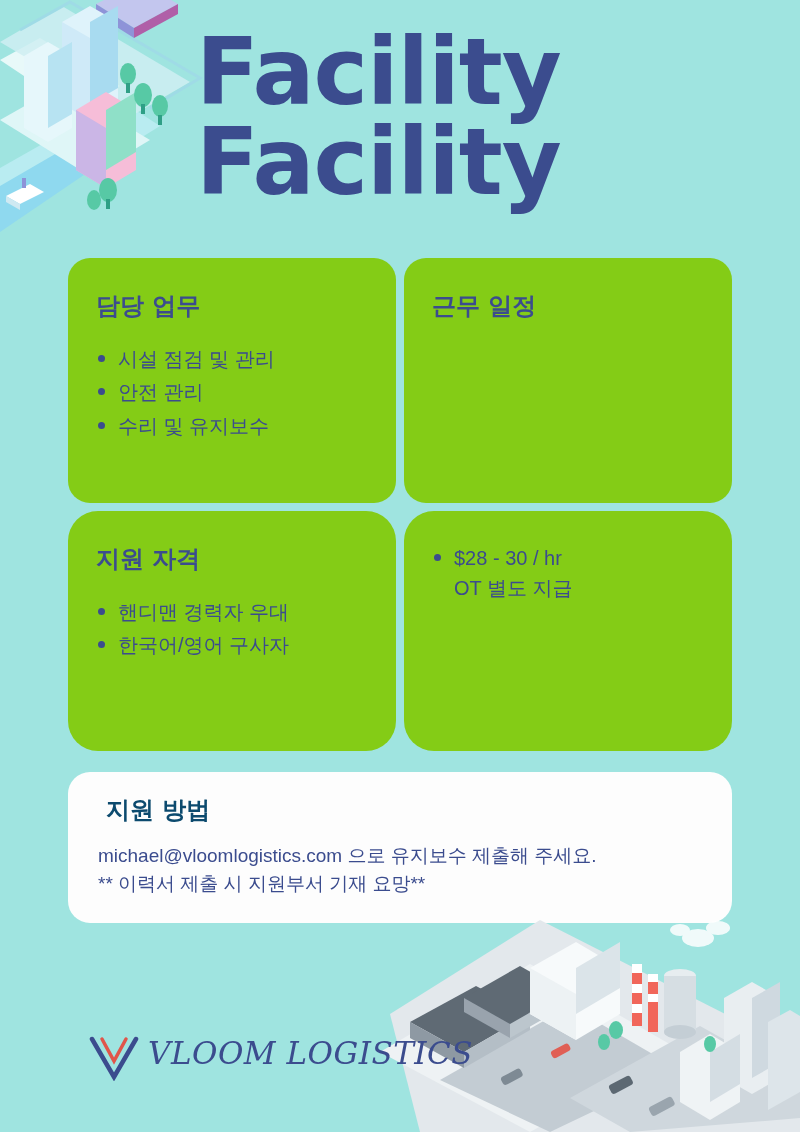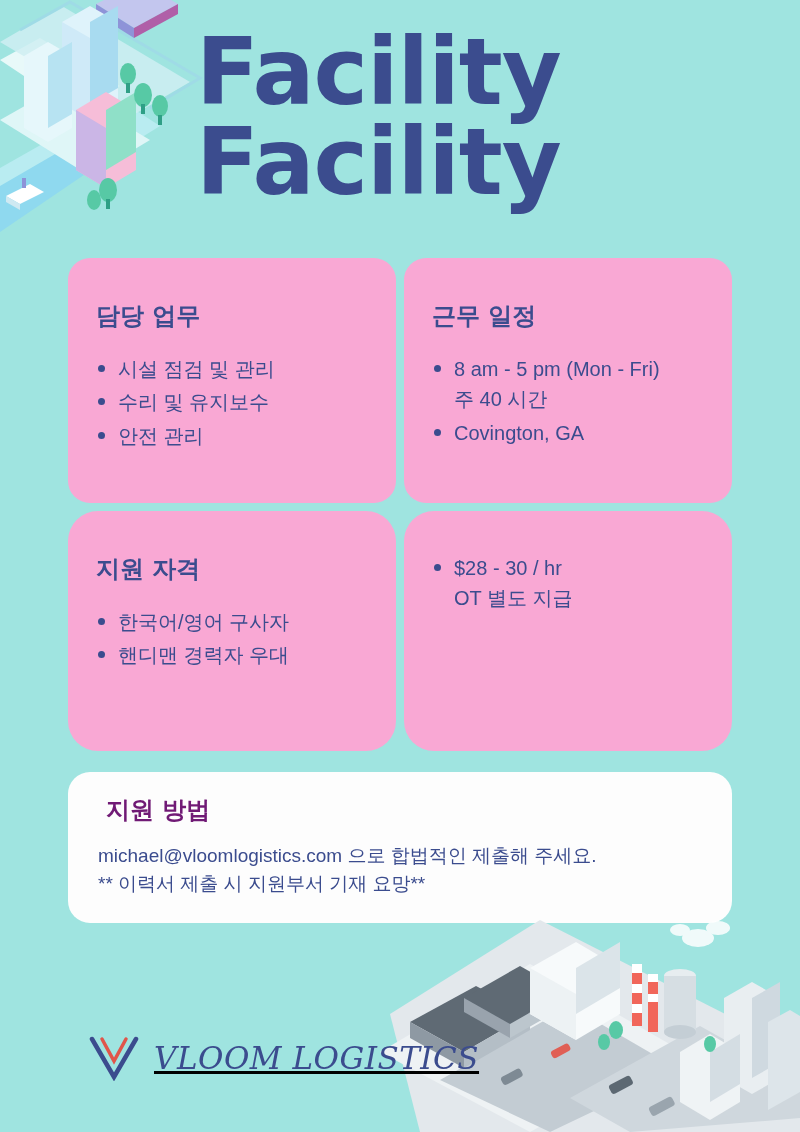--- a/index.html
+++ b/index.html
@@ -53,23 +53,23 @@
     left: 68px;
     top: 258px;
     width: 664px;
   }
   .row {
     display: flex;
     gap: 8px;
     margin-bottom: 8px;
   }
   .card {
-    background: #f9a8d4;
+    background: #84cc16;
     border-radius: 22px;
-    padding: 42px 28px 22px 28px;
+    padding: 32px 28px 22px 28px;
     flex: 1;
   }
   .card.left { flex: 0 0 328px; }
   .card.right { flex: 0 0 328px; }
   .card-h1 { min-height: 245px; }
   .card-h2 { min-height: 240px; border-radius: 30px; }
 
   .card-title {
     font-family: "DejaVu Sans", sans-serif;
     font-weight: bold;
@@ -108,39 +108,38 @@
     top: 772px;
     width: 664px;
     background: #fdfdfd;
     border-radius: 22px;
     padding: 22px 30px 26px 30px;
   }
   .apply-title {
     font-family: "DejaVu Sans", sans-serif;
     font-weight: bold;
     font-size: 24px;
-    color: #701a75;
+    color: #0c4a6e;
     margin-bottom: 16px;
     padding-left: 8px;
   }
   .apply-line {
     font-size: 19px;
     line-height: 1.45;
     color: #3b4c8e;
   }
 
   
   .logo {
     position: absolute;
     left: 88px;
     top: 1035px;
     display: flex;
-    align-items: center;
-    gap: 14px;
-    text-decoration: underline;
+    align-items: flex-start;
+    gap: 8px;
   }
   .logo-mark { width: 52px; height: 46px; }
   .logo-text {
     font-family: "DejaVu Serif", serif;
     font-style: italic;
     font-size: 31px;
     letter-spacing: 0.5px;
     color: #3b4c8e;
   }
 </style>
@@ -209,58 +208,51 @@
     <div class="title-line">Facility</div>
     <div class="title-line">Facility</div>
   </div>
 
   <div class="grid">
     <div class="row">
       <div class="card left card-h1">
         <div class="card-title">담당 업무</div>
         <ul class="bullets">
           <li><span>시설 점검 및 관리</span></li>
+          <li><span>안전 관리</span></li>
           <li><span>수리 및 유지보수</span></li>
-          <li><span>안전 관리</span></li>
         </ul>
       </div>
       <div class="card right card-h1">
         <div class="card-title">근무 일정</div>
-        <ul class="bullets">
-          <li>
-            <span>8 am - 5 pm (Mon - Fri)</span>
-            <span class="sub">주 40 시간</span>
-          </li>
-          <li><span>Covington, GA</span></li>
-        </ul>
       </div>
     </div>
 
     <div class="row">
       <div class="card left card-h2">
         <div class="card-title">지원 자격</div>
         <ul class="bullets">
+          <li><span>핸디맨 경력자 우대</span></li>
           <li><span>한국어/영어 구사자</span></li>
-          <li><span>핸디맨 경력자 우대</span></li>
         </ul>
       </div>
       <div class="card right card-h2">
         <ul class="bullets">
           <li>
             <span>$28 - 30 / hr</span>
             <span class="sub">OT 별도 지급</span>
           </li>
         </ul>
       </div>
     </div>
   </div>
 
   <div class="apply">
     <div class="apply-title">지원 방법</div>
-    <div class="apply-line">michael@vloomlogistics.com 으로 합법적인 제출해 주세요.</div>
+    <div class="apply-line">michael@vloomlogistics.com 으로 유지보수 제출해 주세요.</div>
     <div class="apply-line">** 이력서 제출 시 지원부서 기재 요망**</div>
   </div>
 
   <div class="city-bottom">
     <svg width="420" height="230" viewBox="0 0 420 230" xmlns="http://www.w3.org/2000/svg">
 
       <path d="M10 112 L160 18 L420 150 L420 230 L40 230 Z" fill="#e3e8ec"></path>
       <path d="M0 150 L150 62 L300 148 L150 230 Z" fill="#eef2f4"></path>
 
       <path d="M60 178 L190 104 L300 168 L170 230 Z" fill="#c3ccd3"></path>

